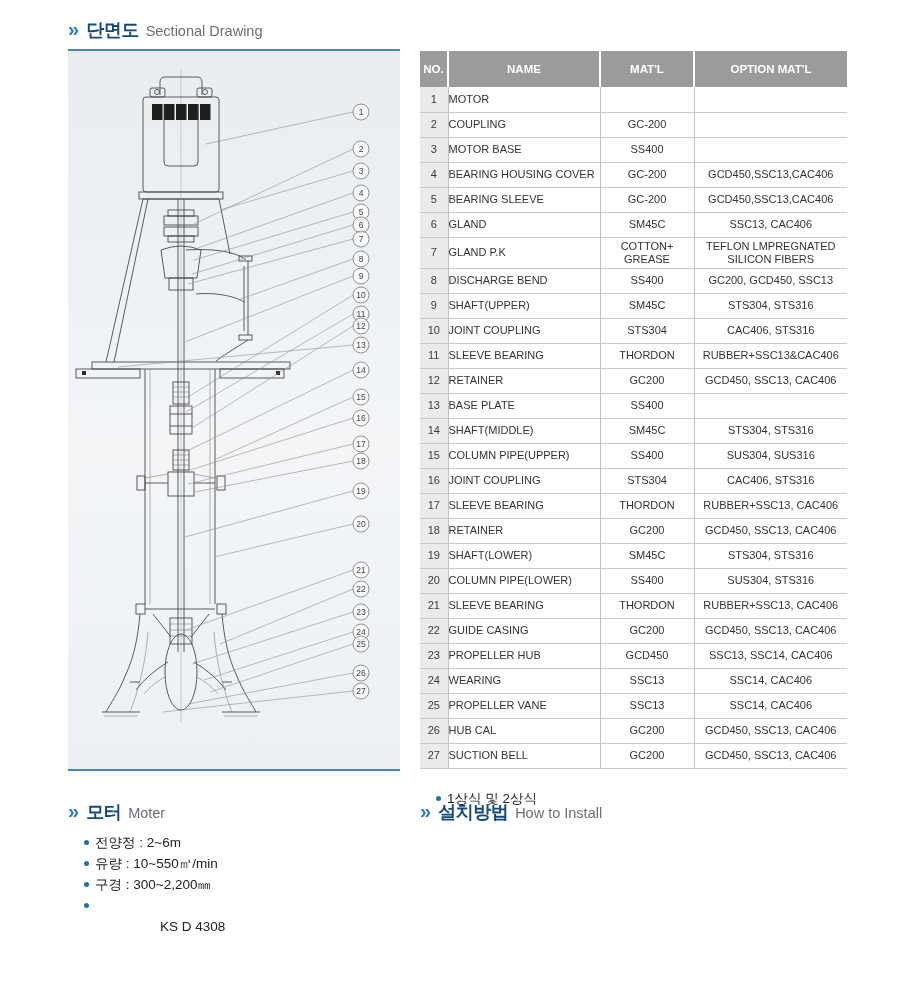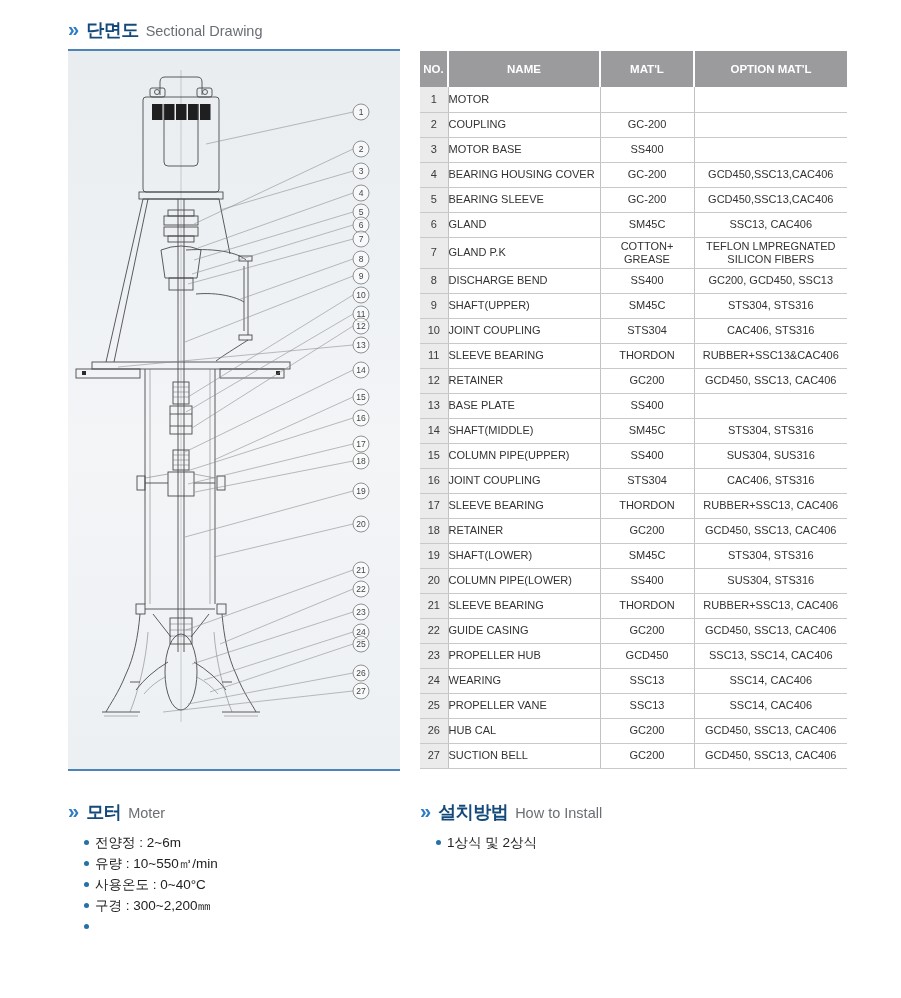--- a/index.html
+++ b/index.html
@@ -53,21 +53,21 @@
     border-bottom:1px solid #c9c9c9; border-right:1px solid #c2c2c2;
     padding:2px 3px; line-height:1.2; white-space:pre-line; vertical-align:middle;
   }
   tbody td:last-child { border-right:none; }
   tbody td.no { background:#ebebeb; color:#3a3a3a; }
   tbody td.name { text-align:left; padding-left:0; }
 
   
   .bullets { position:absolute; font-size:13.5px; color:#222; }
   #motor-bullets   { left:84px;  top:832px; }
-  #install-bullets { left:436px; top:832px; }
+  #install-bullets { left:436px; top:788px; }
   .bline { display:flex; align-items:center; height:21px; }
   .bline .dot {
     width:5px; height:5px; border-radius:50%; background:#2470a8;
     margin-right:6px; flex:0 0 auto;
   }
   .bline.cont { padding-left:76px; }
 </style>
 </head>
 <body>
 
@@ -470,29 +470,29 @@
     <div class="bline">
       <span class="dot"></span>
       <span>전양정 : 2~6m</span>
     </div>
     <div class="bline">
       <span class="dot"></span>
       <span>유량 : 10~550㎥/min</span>
     </div>
     <div class="bline">
       <span class="dot"></span>
-      <span>사용온도 : 0~40°C</span>
-    </div>
-    <div class="bline">
-      <span class="dot"></span>
       <span>구경 : 300~2,200㎜</span>
     </div>
     <div class="bline">
       <span class="dot"></span>
     </div>
+    <div class="bline cont">
+
+      <span>KS D 4308</span>
+    </div>
   </div>
 
   <div class="sec-head" id="head-install">
     <span class="chev">»</span>
     <span class="ko">설치방법</span>
     <span class="en">How to Install</span>
   </div>
   <div class="bullets" id="install-bullets">
     <div class="bline">
       <span class="dot"></span>

